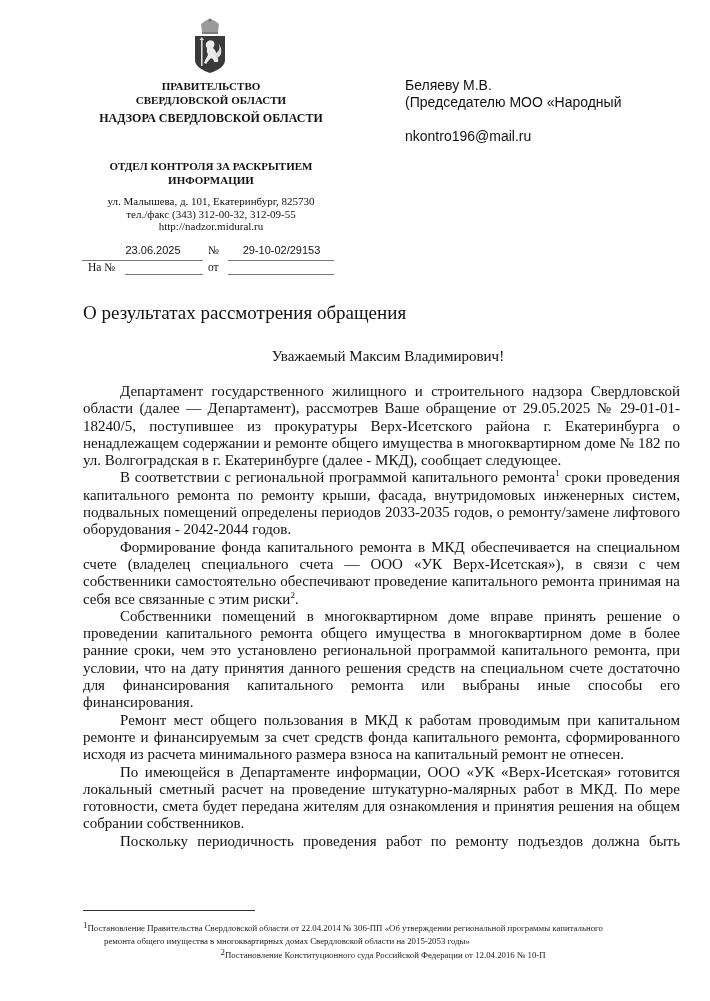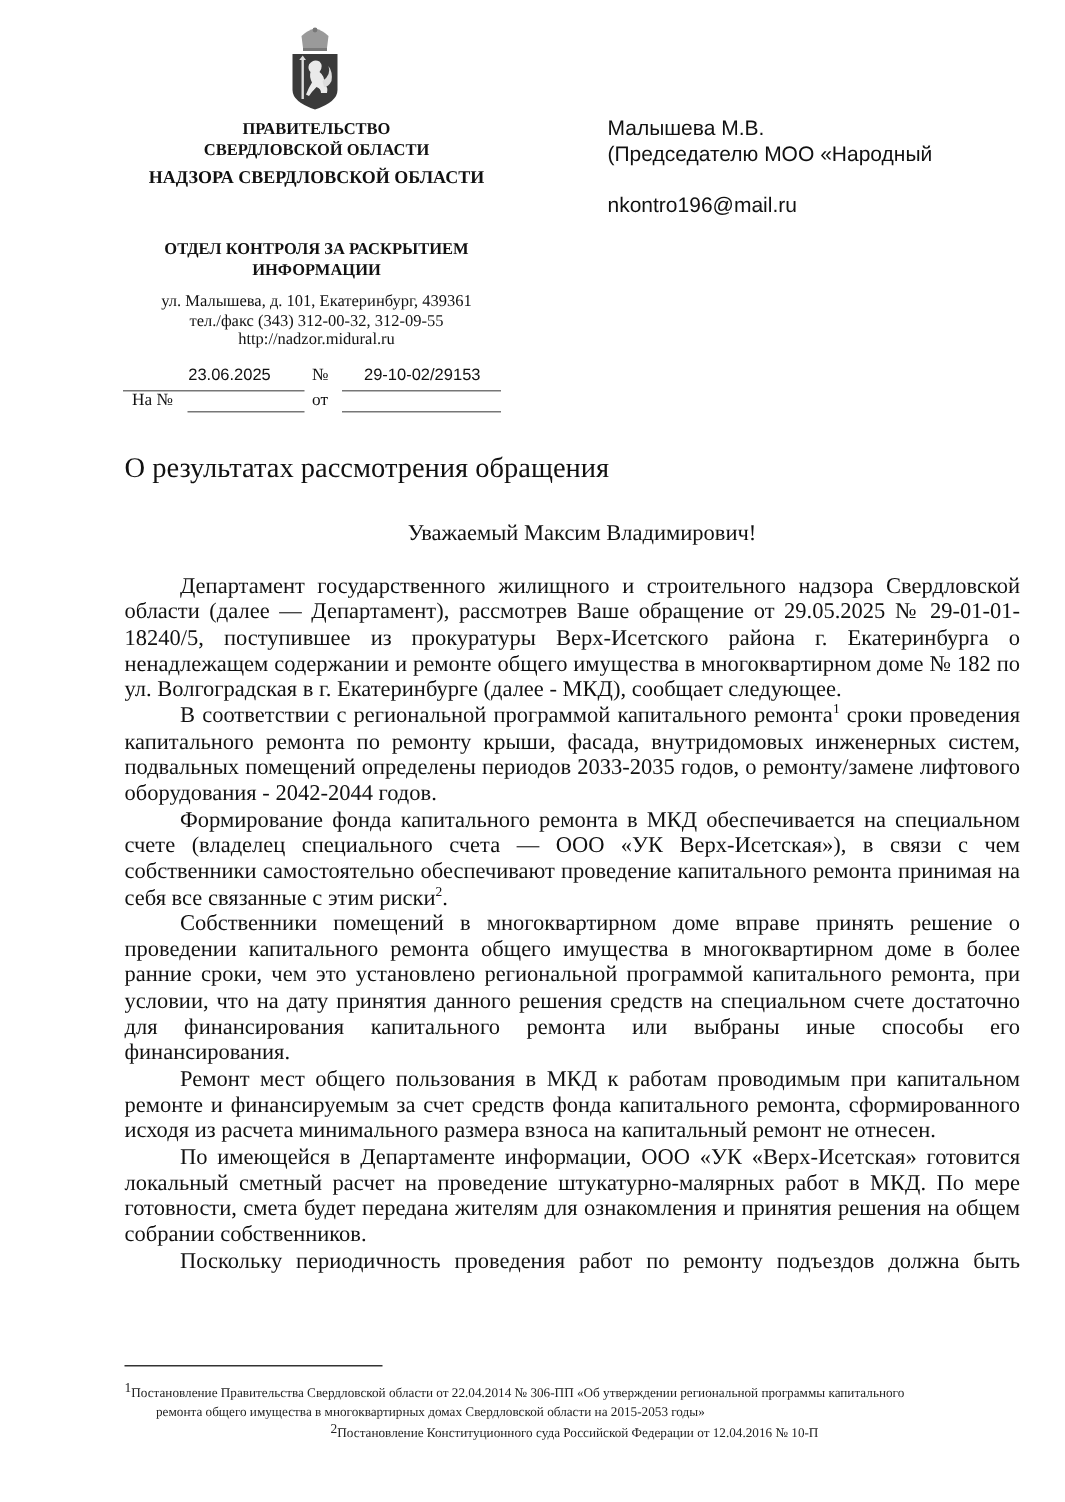--- a/index.html
+++ b/index.html
@@ -61,40 +61,40 @@
   <div>СВЕРДЛОВСКОЙ ОБЛАСТИ</div>
 </div>
 <div class="abs lh lh-dept">
   <div>НАДЗОРА СВЕРДЛОВСКОЙ ОБЛАСТИ</div>
 </div>
 <div class="abs lh lh-div">
   <div>ОТДЕЛ КОНТРОЛЯ ЗА РАСКРЫТИЕМ</div>
   <div>ИНФОРМАЦИИ</div>
 </div>
 <div class="abs lh lh-addr">
-  <div>ул. Малышева, д. 101, Екатеринбург, 439361</div>
+  <div>ул. Малышева, д. 101, Екатеринбург, 825730</div>
   <div>тел./факс (343) 312-00-32, 312-09-55</div>
   <div>http://nadzor.midural.ru</div>
 </div>
 
 <div class="abs reg" style="left:113px; top:244px; width:80px; text-align:center;">23.06.2025</div>
 <div class="reg-line" style="left:82px; top:260px; width:121px;"></div>
 <div class="abs reg-small" style="left:208px; top:244px;">№</div>
 <div class="abs reg" style="left:230px; top:244px; width:103px; text-align:center;">29-10-02/29153</div>
 <div class="reg-line" style="left:228px; top:260px; width:106px;"></div>
 
 <div class="abs reg-small" style="left:88px; top:261px;">На №</div>
 <div class="abs reg-small" style="left:125px; top:261px; width:77px;"></div>
 <div class="reg-line" style="left:125px; top:274px; width:78px;"></div>
 <div class="abs reg-small" style="left:208px; top:261px;">от</div>
 <div class="abs reg-small" style="left:228px; top:261px; width:106px;"></div>
 <div class="reg-line" style="left:228px; top:274px; width:106px;"></div>
 
 <div class="abs addr">
-  <div>Малышева М.В.</div>
+  <div>Беляеву М.В.</div>
   <div>(Председателю МОО «Народный</div>
   <div style="height:17px;"></div>
   <div>nkontro196@mail.ru</div>
 </div>
 
 <div class="abs subject">О результатах рассмотрения обращения</div>
 <div class="abs greeting">Уважаемый Максим Владимирович!</div>
 
 <div class="abs body">
   <p>Департамент государственного жилищного и строительного надзора Свердловской области (далее — Департамент), рассмотрев Ваше обращение от 29.05.2025 № 29-01-01-18240/5, поступившее из прокуратуры Верх-Исетского района г. Екатеринбурга о ненадлежащем содержании и ремонте общего имущества в многоквартирном доме № 182 по ул. Волгоградская в г. Екатеринбурге (далее - МКД), сообщает следующее.</p>

